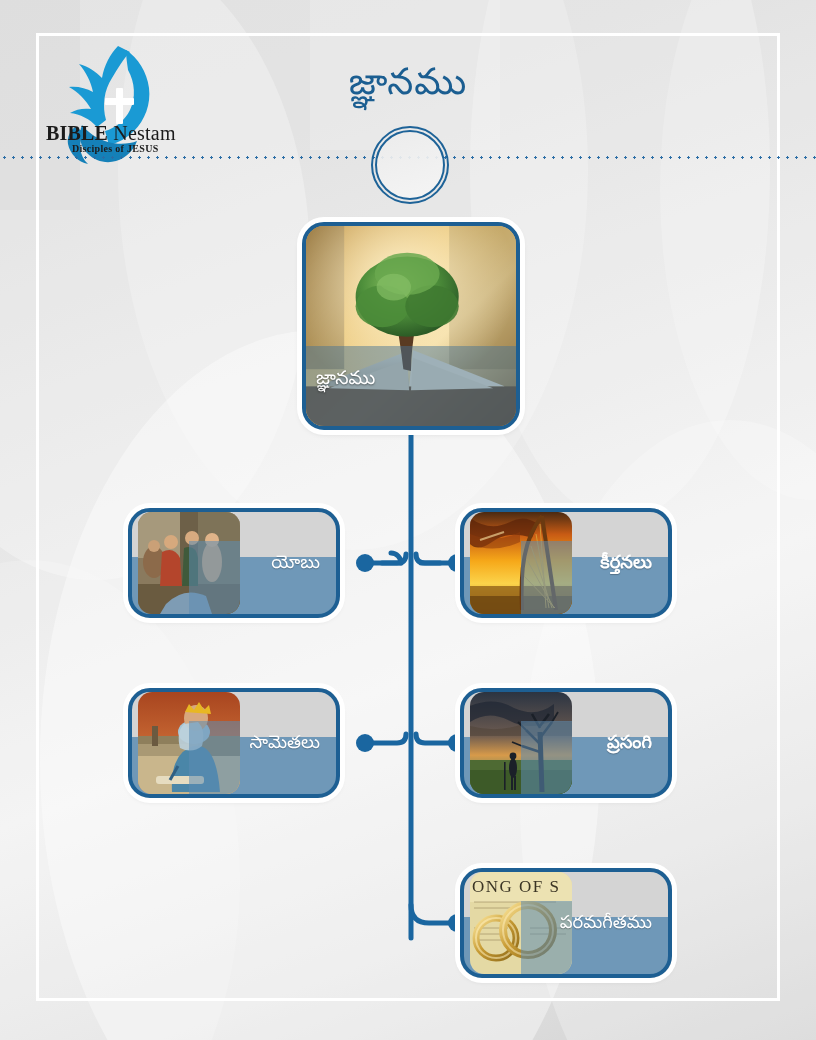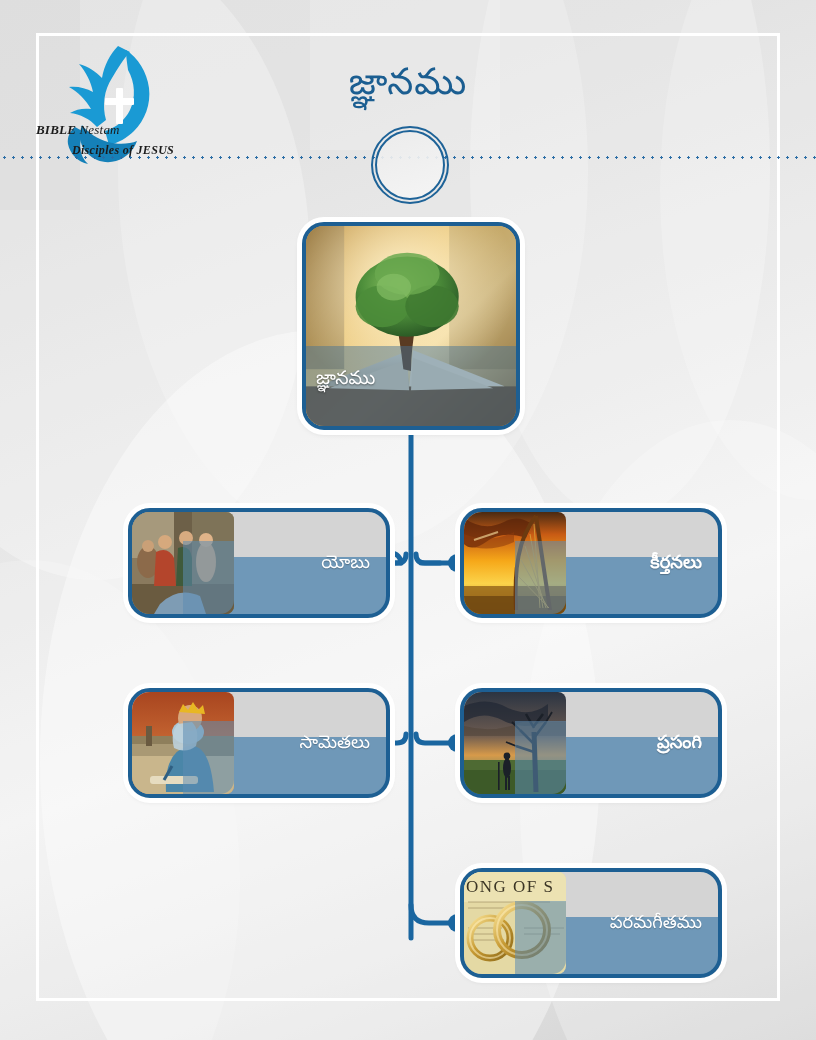--- a/index.html
+++ b/index.html
@@ -37,30 +37,30 @@
     left:36px; top:33px;
     width:744px; height:968px;
     border:3px solid #ffffff;
     pointer-events:none;
   }
 
   
   #logo { position:absolute; left:48px; top:36px; width:140px; height:122px; }
   #logo svg { display:block; }
   .logo-word {
-    position:absolute; left:36px; top:122px;
+    position:absolute; left:46px; top:122px;
     font-family:"Liberation Serif", serif;
-    font-size:13px; font-weight:700; color:#1b1b1b;
-    letter-spacing:.2px; white-space:nowrap;font-style:italic;
+    font-size:20px; font-weight:700; color:#1b1b1b;
+    letter-spacing:.2px; white-space:nowrap;
   }
   .logo-word .nes { font-weight:400; }
   .logo-tag {
     position:absolute; left:72px; top:143px;
     font-family:"Liberation Serif", serif;
-    font-style:italic; font-size:12px; font-weight:700; color:#1b1b1b;
+    font-size:10px; font-weight:700; color:#1b1b1b;
     letter-spacing:.3px; white-space:nowrap;
   }
 
   
   #title {
     position:absolute; left:0; top:62px; width:816px;
     text-align:center;
     font-family:"Liberation Sans", sans-serif;
     font-size:37px; color:#1b5e91; letter-spacing:1px;
     line-height:1.1;
@@ -96,29 +96,29 @@
   }
   #root-card .art { position:absolute; inset:0; }
   #root-card .label {
     position:absolute; left:10px; bottom:38px;
     color:#ffffff; font-size:19px; line-height:1.05;
     text-shadow:0 1px 2px rgba(0,0,0,.45);
   }
 
   
   .card {
-    position:absolute; width:262px; height:110px;
+    position:absolute; width:212px; height:110px;
     border:4px solid #1d5f93; border-radius:22px;
     box-shadow:0 0 0 5px #ffffff, 0 2px 6px rgba(0,0,0,.22);
     overflow:hidden;
     background:linear-gradient(to bottom,#d4d4d4 0%,#d4d4d4 44%,#6f98b8 44%,#6f98b8 100%);
   }
   .card .thumb {
-    position:absolute; left:0; top:0; width:102px; height:102px;
-    border-radius:8px; overflow:hidden;
+    position:absolute; left:6px; top:0; width:102px; height:102px;
+    border-radius:14px; overflow:hidden;
   }
   .card .thumb .art { position:absolute; inset:0; }
   .card .thumb .tint {
     position:absolute; left:50%; top:28%; right:0; bottom:0;
     background:rgba(92,140,178,.55); border-radius:0 0 14px 0;
   }
   .card .label {
     position:absolute; right:16px; top:50%; transform:translateY(-50%);
     color:#ffffff; font-size:18px; line-height:1.1; white-space:nowrap;
     text-shadow:0 1px 1px rgba(0,0,0,.25);

